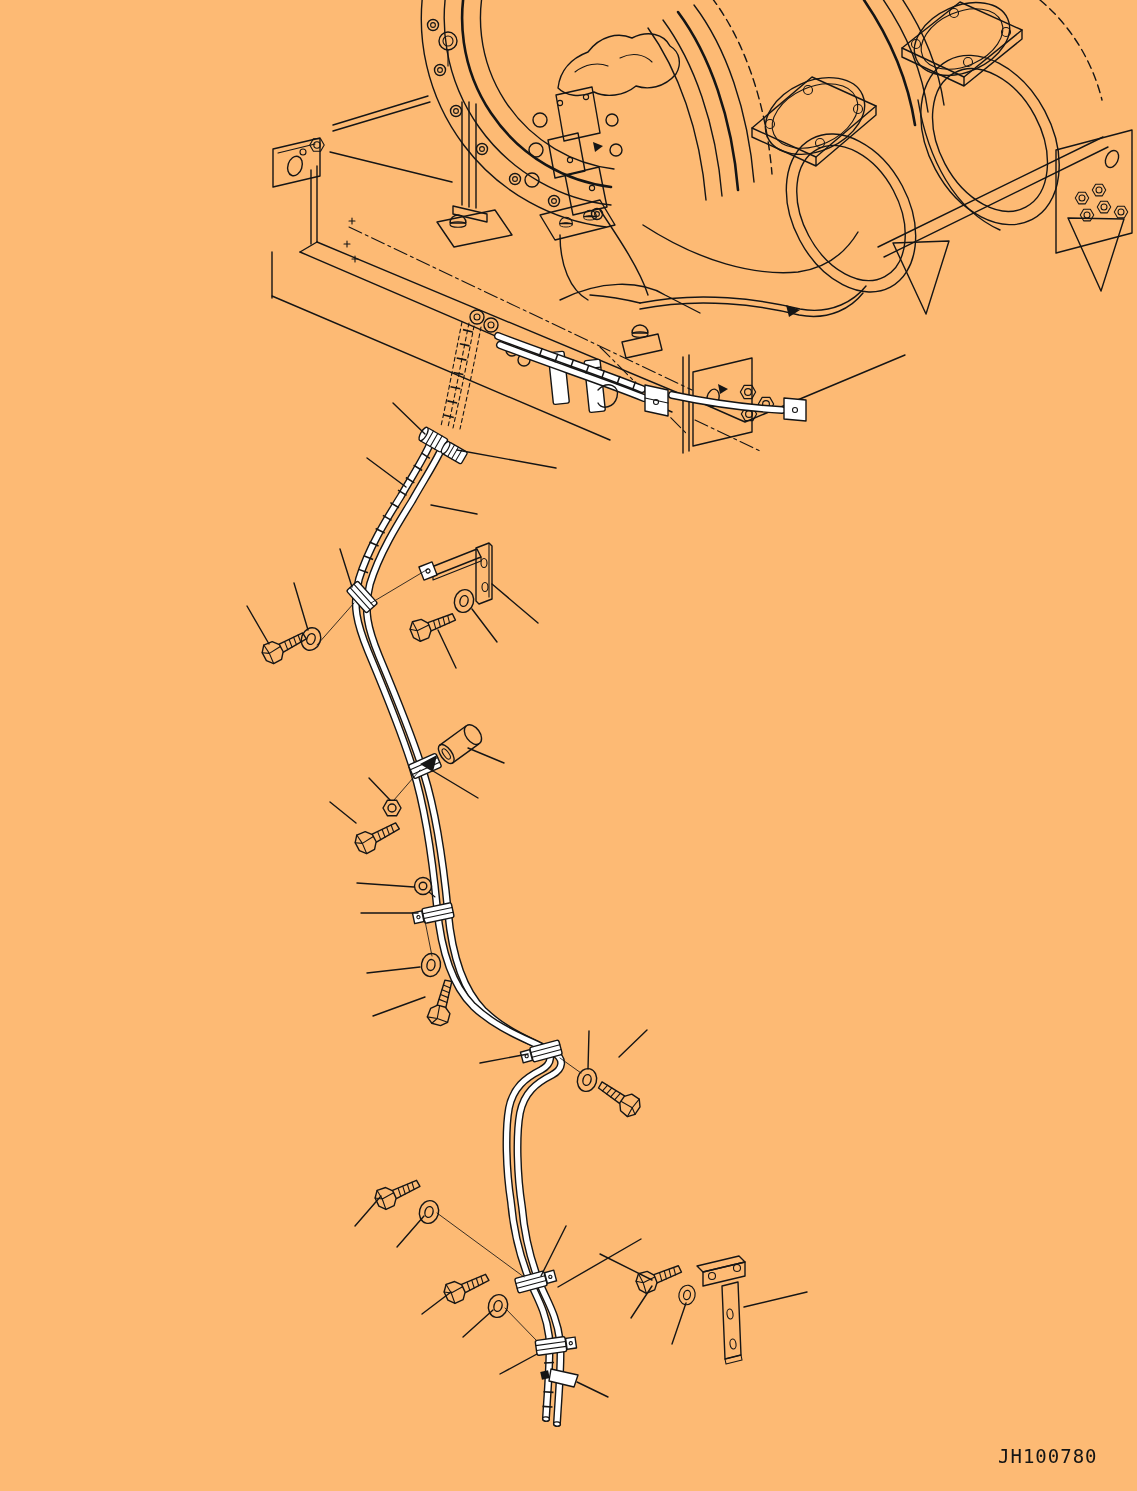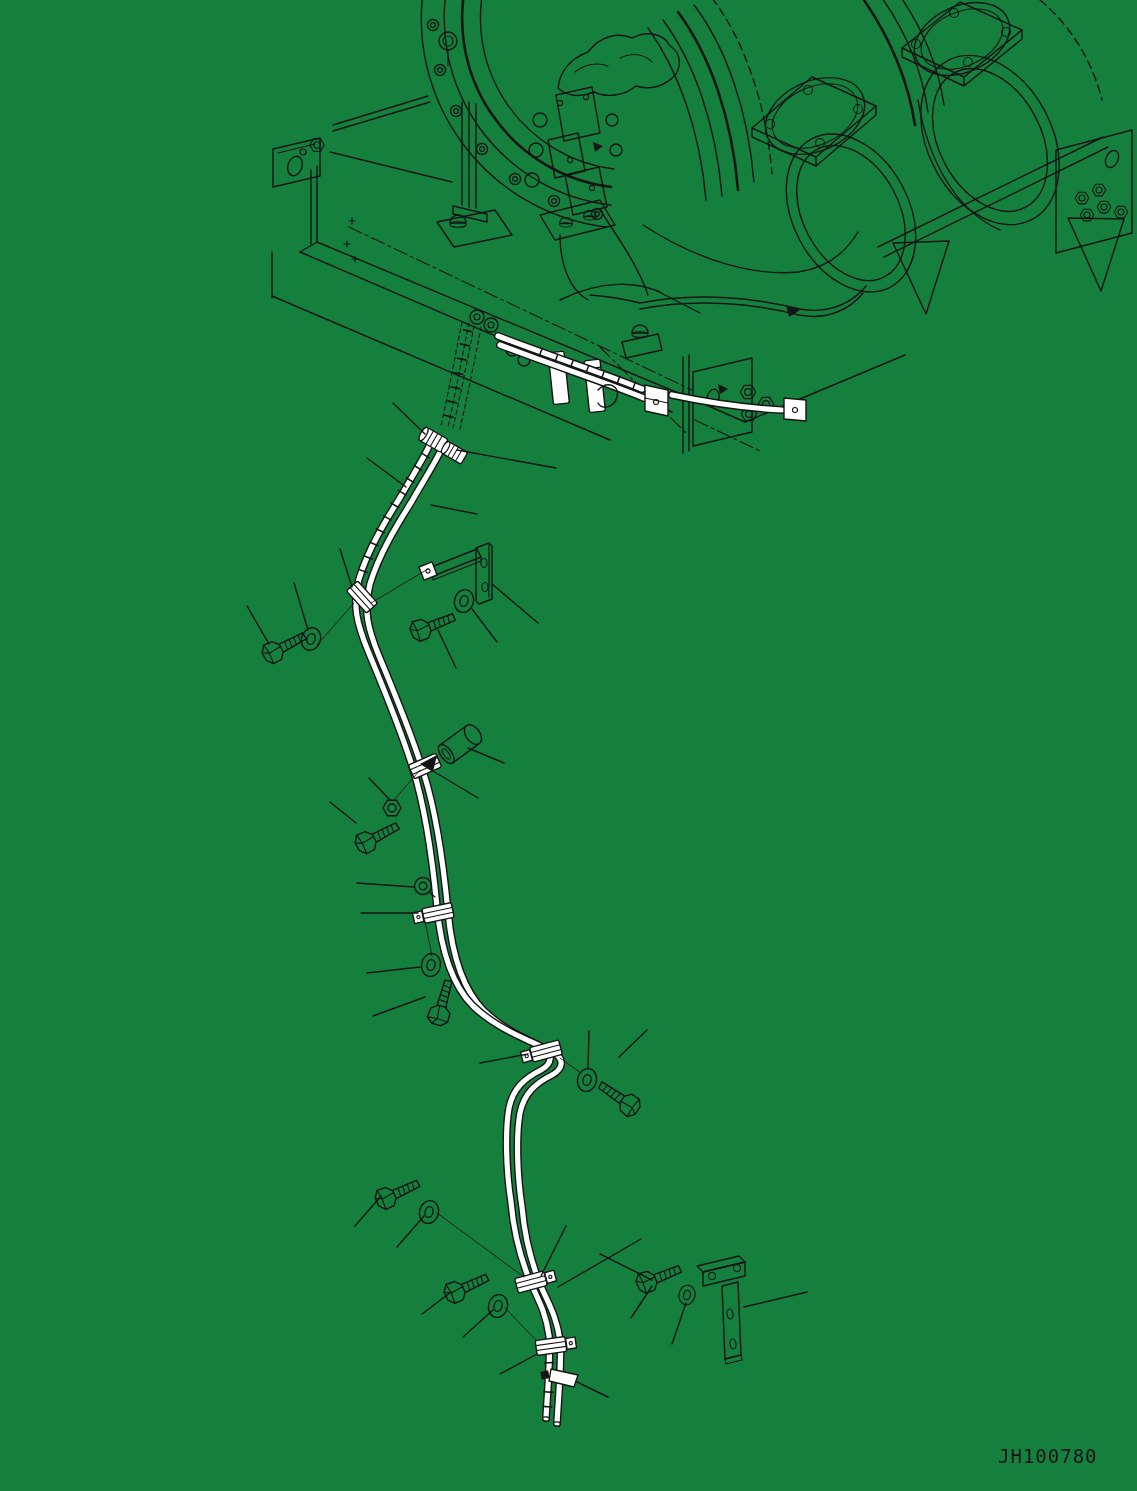--- a/index.html
+++ b/index.html
@@ -1,16 +1,16 @@
 <!DOCTYPE html>
 <html><head>
 <meta charset="utf-8">
 <style>
   html,body{margin:0;padding:0;background:#ffffff;}
-  .sheet{position:relative;width:1137px;height:1491px;background:#15803d;overflow:hidden;
+  .sheet{position:relative;width:1137px;height:1491px;background:#fdba74;overflow:hidden;
          font-family:"DejaVu Sans Mono","Liberation Mono",monospace;}
   svg{position:absolute;left:0;top:0;}
   svg *{vector-effect:none;}
   .ln{stroke:#151515;fill:none;stroke-width:1.4;stroke-linecap:round;stroke-linejoin:round;}
   .thin{stroke-width:1.1;}
   .hair{stroke-width:0.85;}
   .heavy{stroke-width:2.6;}
   .dash{stroke-dasharray:8 5;}
   .cdash{stroke-dasharray:14 4 3 4;stroke-width:1.1;}
   .hid{stroke-dasharray:4 3.2;stroke-width:1.1;}

